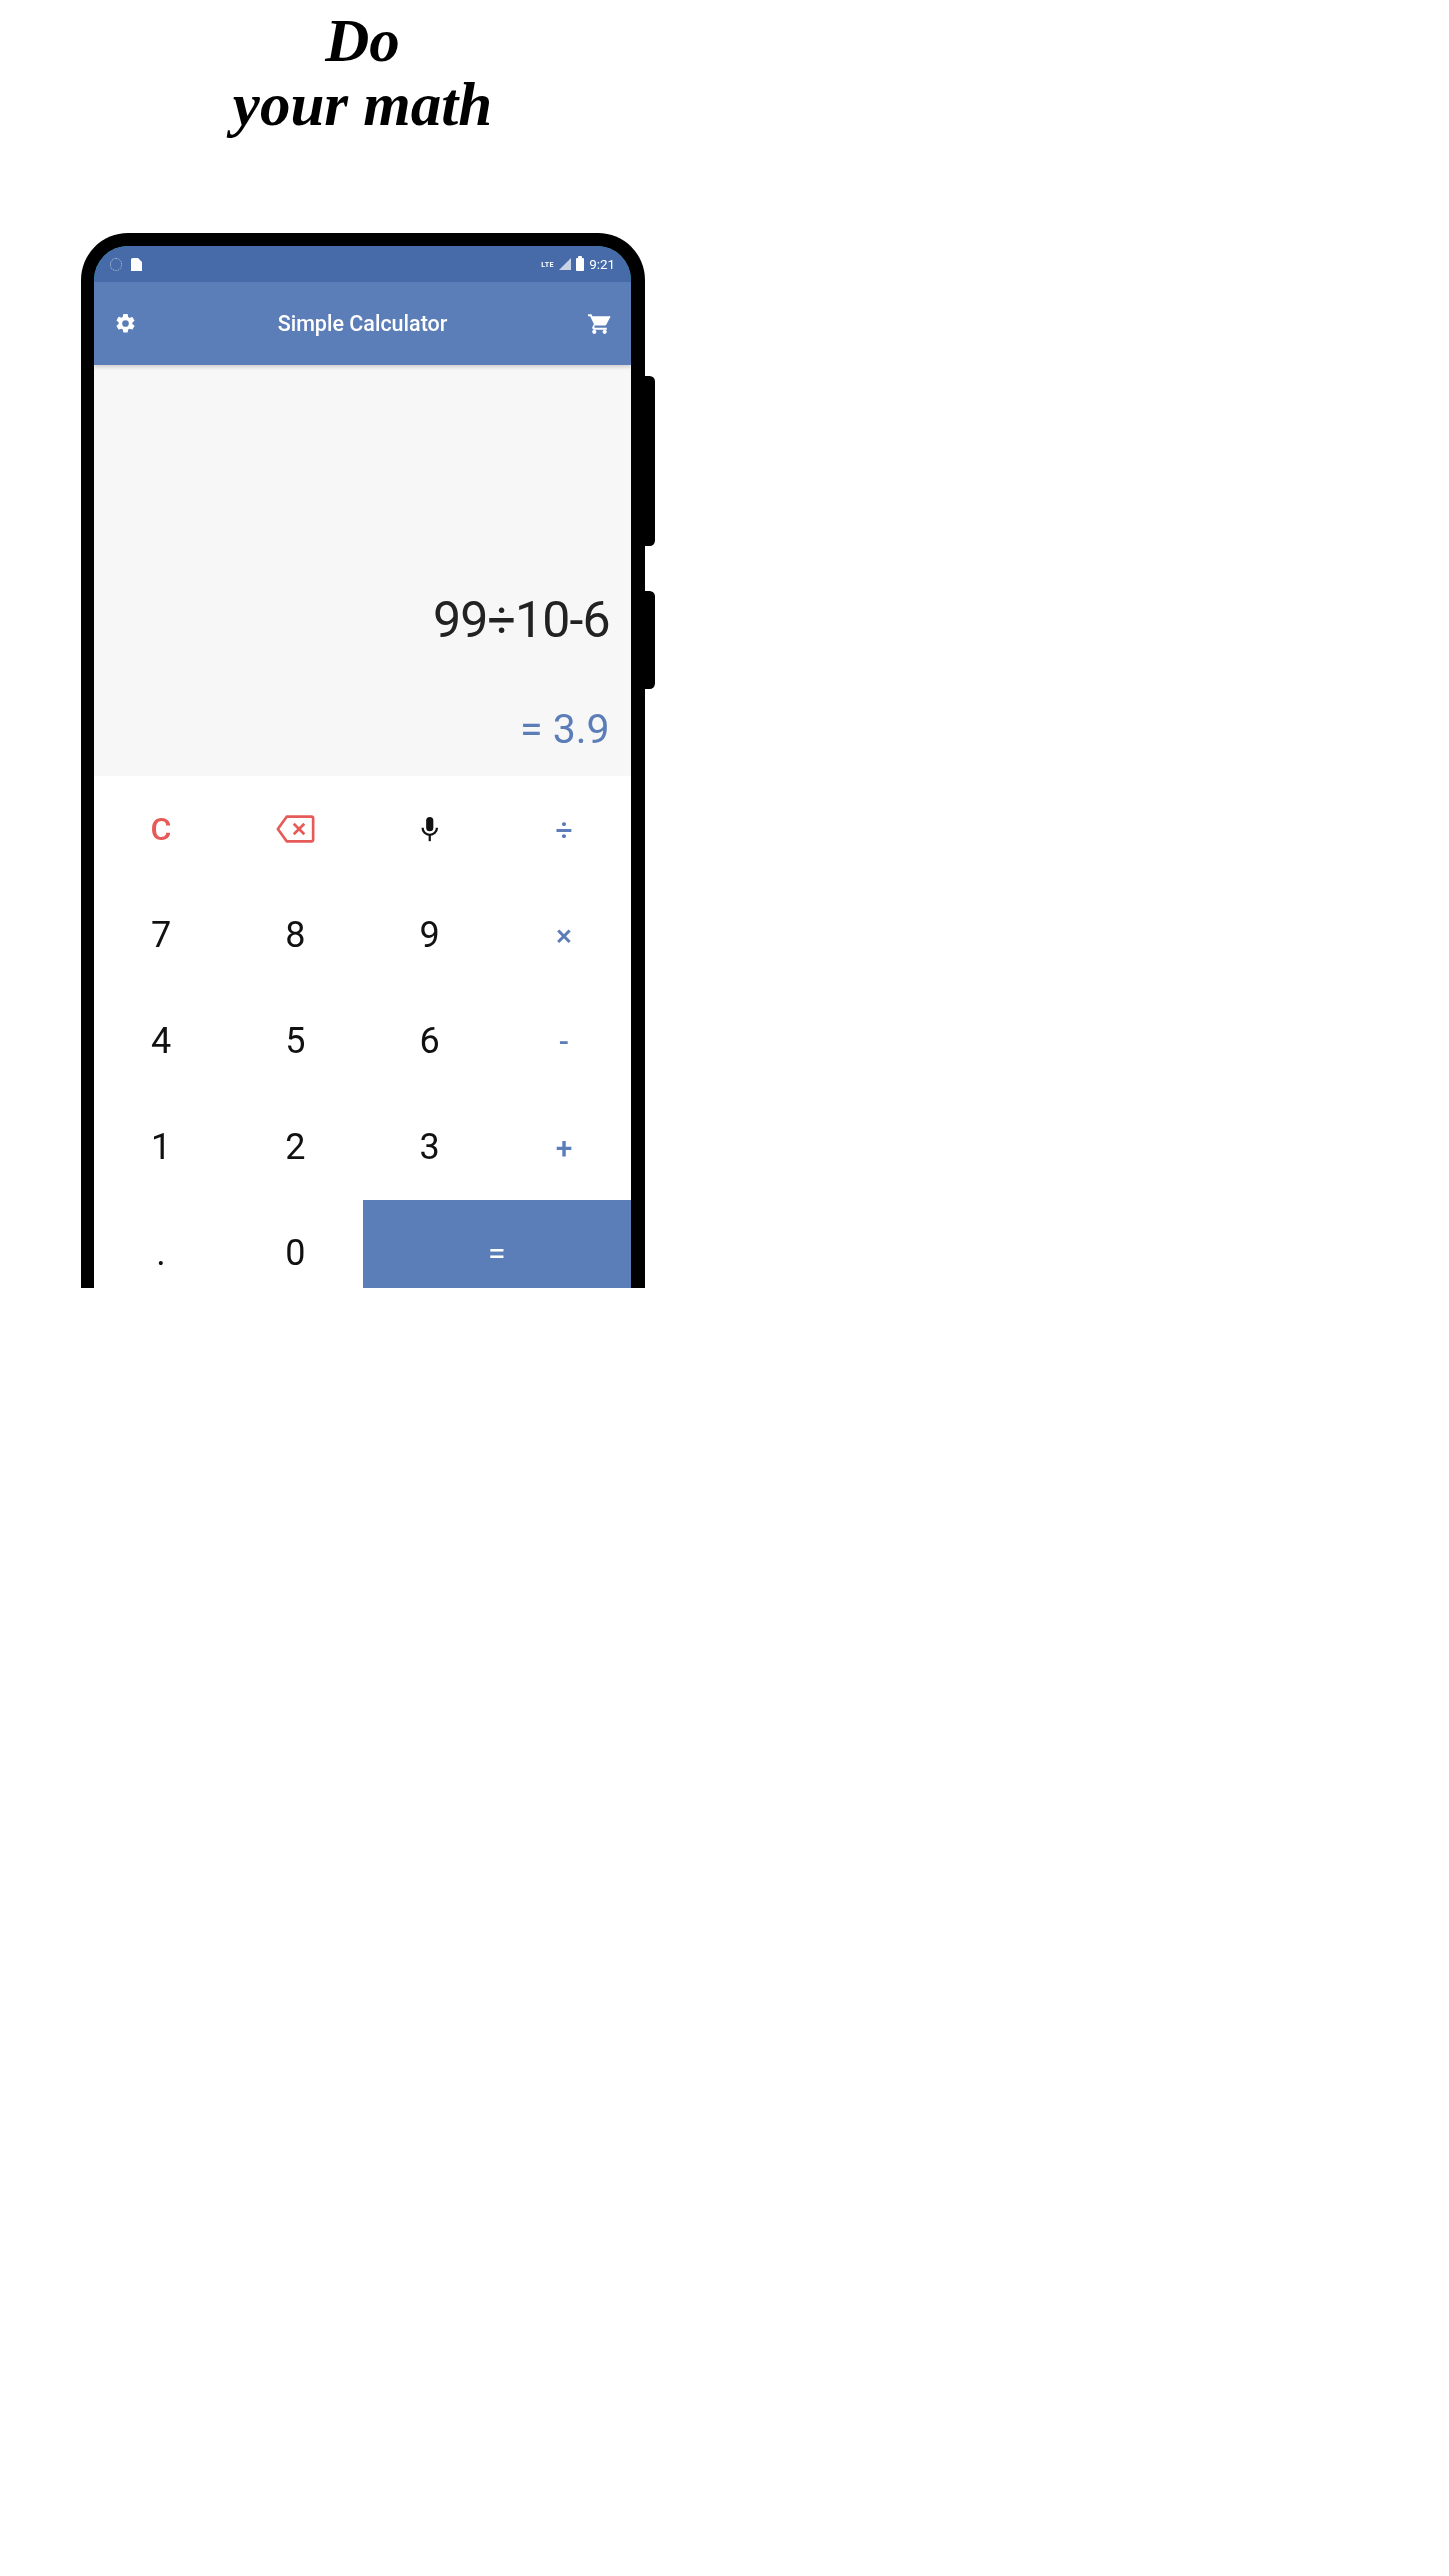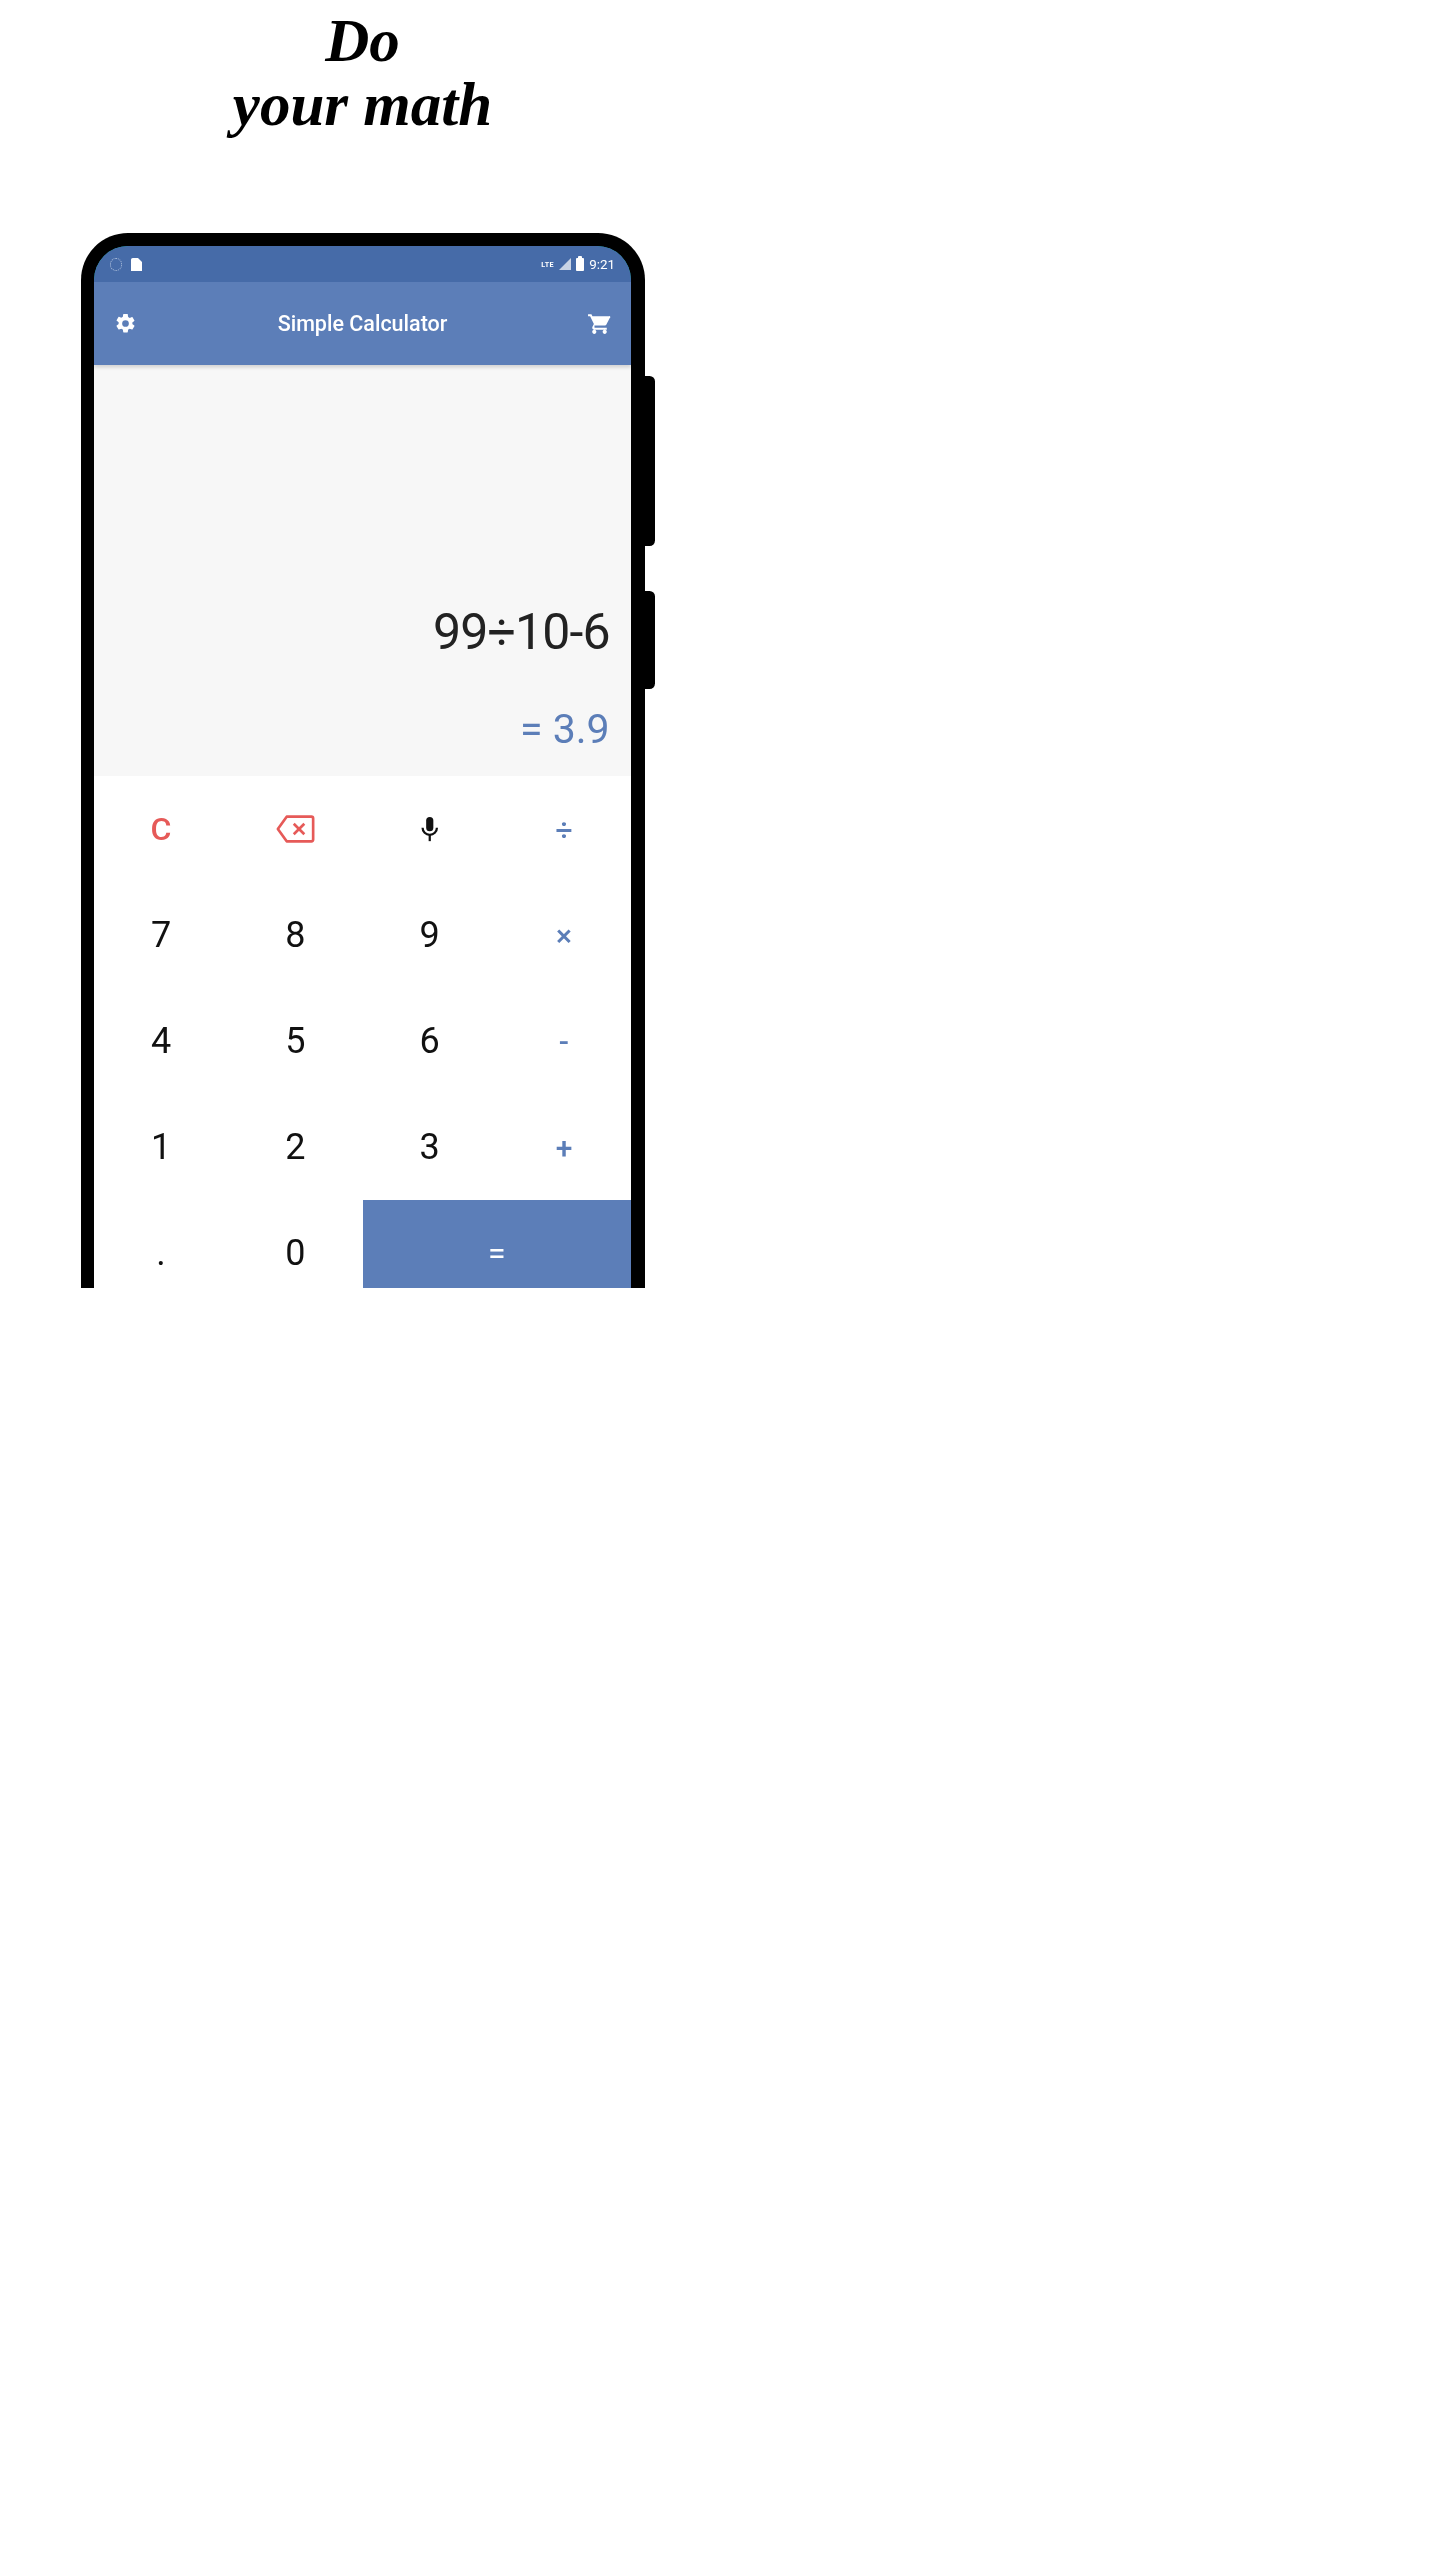--- a/index.html
+++ b/index.html
@@ -116,20 +116,21 @@
     font-weight: 400;
     text-align: right;
     margin-bottom: 44px;
     letter-spacing: -0.9px;
   }
   .result {
     font-size: 41px;
     color: #5C7EB8;
     text-align: right;
     font-weight: 400;
+    margin-top: 12px;
   }
 
   .keypad {
     flex: 1;
     display: grid;
     grid-template-columns: repeat(4, 1fr);
     grid-template-rows: repeat(5, 1fr);
     background: #fff;
   }
   .key {

